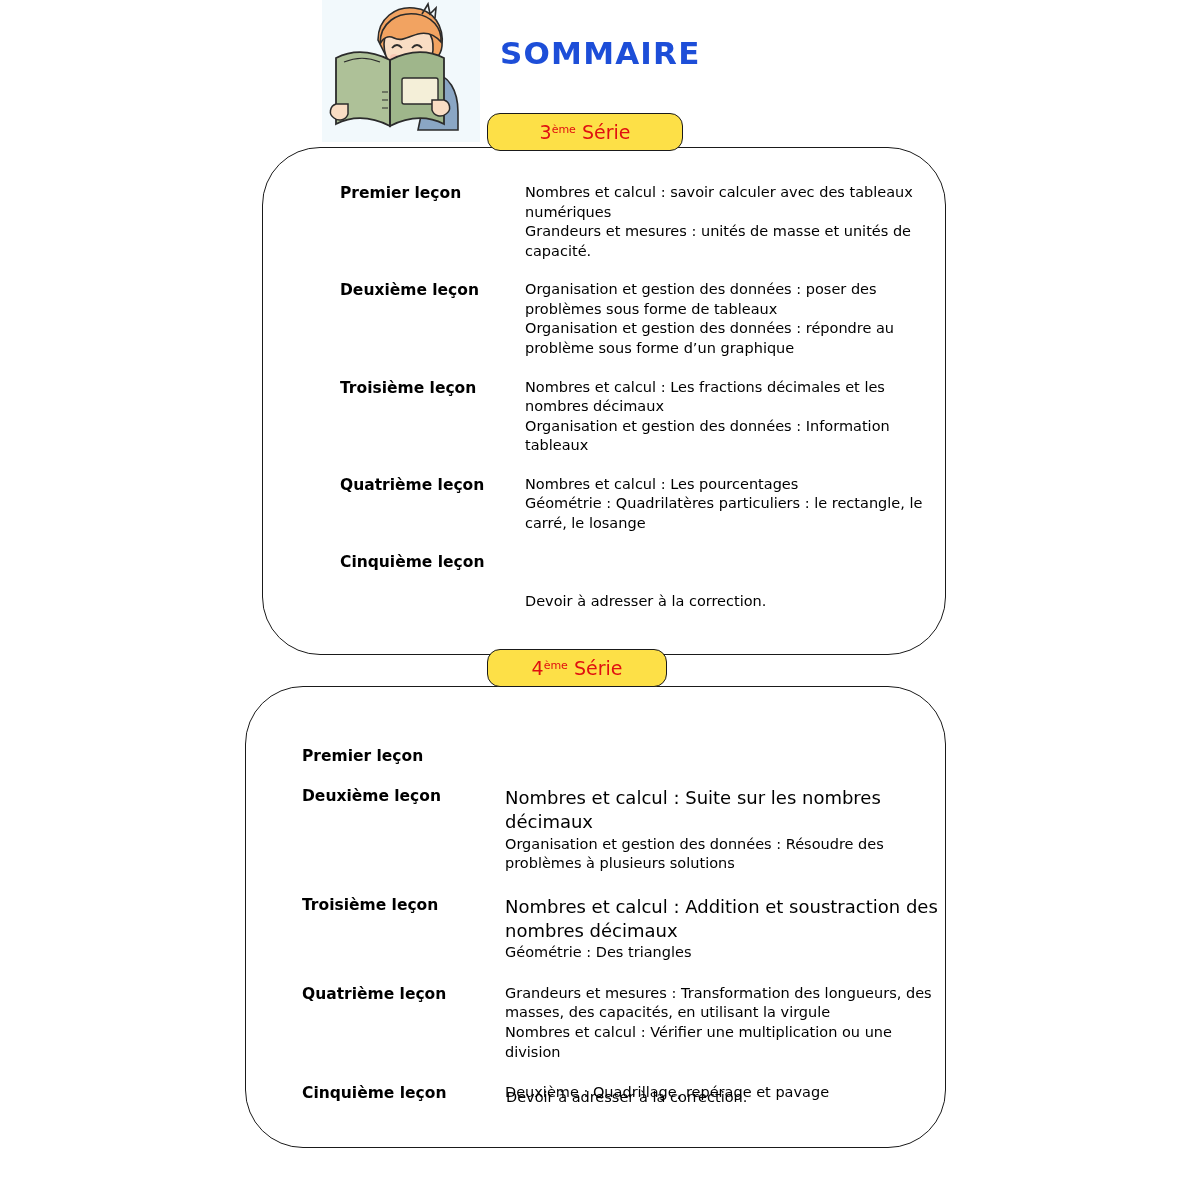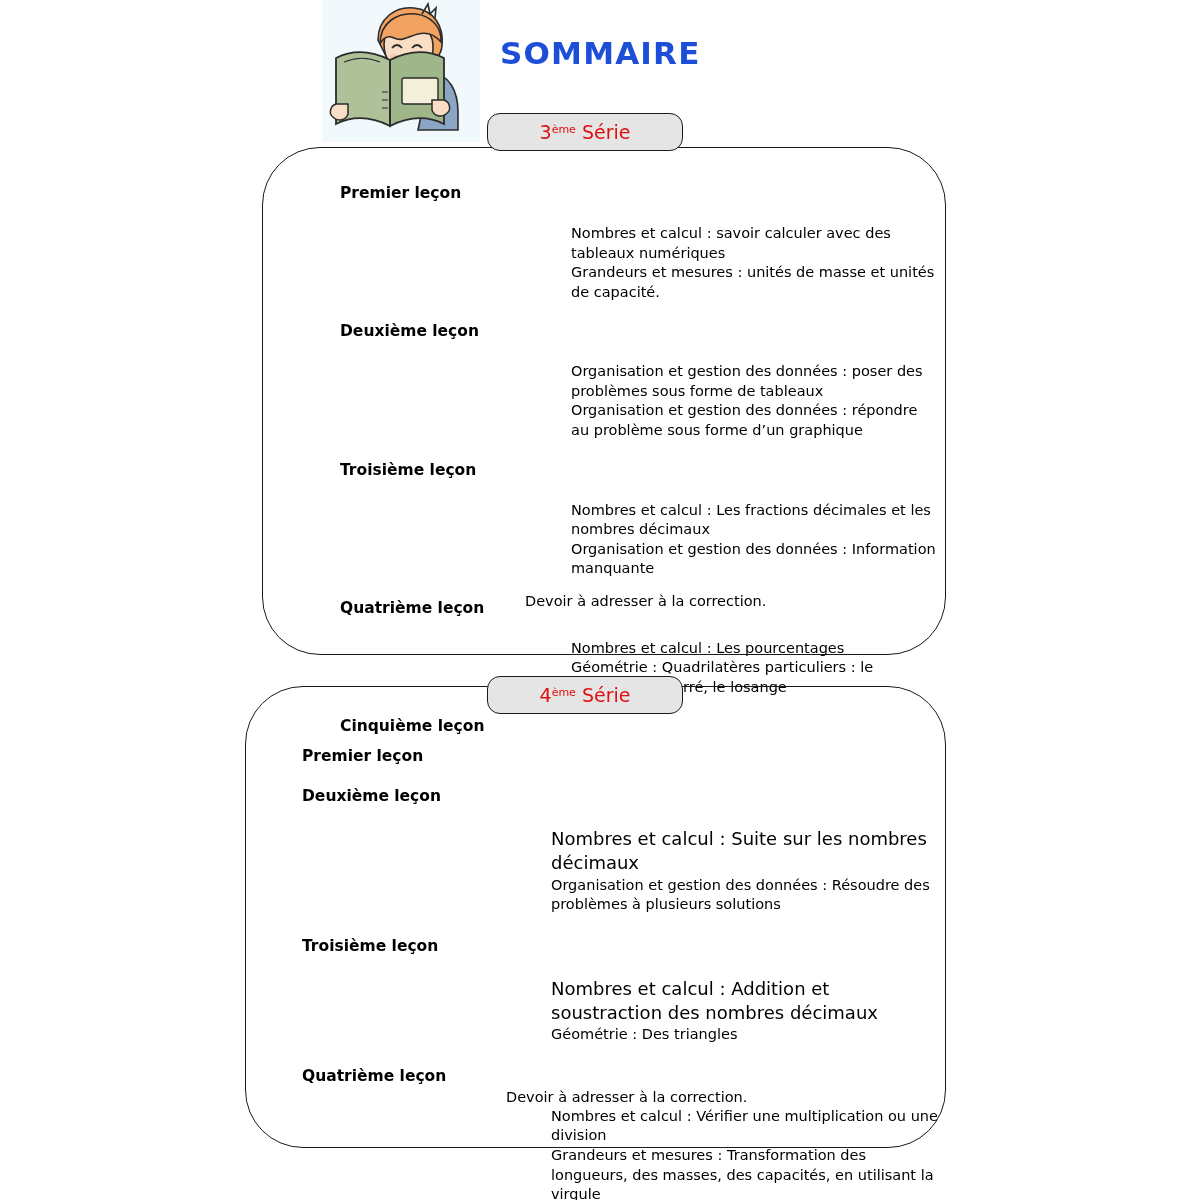--- a/index.html
+++ b/index.html
@@ -56,21 +56,21 @@
     width: 701px;
     height: 462px;
   }
 
   
   .series-tab {
     position: absolute;
     box-sizing: border-box;
     border: 1.8px solid #1a1a1a;
     border-radius: 13px;
-    background: #e5e5e5;
+    background: #fde047;
     text-align: center;
     color: #E01010;
     font-family: "DejaVu Sans", sans-serif;
     font-size: 19px;
     line-height: 36px;
     height: 38px;
     z-index: 5;
   }
   .series-tab sup {
     font-size: 11px;
@@ -79,22 +79,22 @@
     position: relative;
     top: -6px;
   }
   #tab-serie-3 {
     left: 487px;
     top: 113px;
     width: 196px;
   }
   #tab-serie-4 {
     left: 487px;
-    top: 676px;
-    width: 196px;
+    top: 649px;
+    width: 180px;
   }
 
   
   .lessons {
     position: absolute;
     box-sizing: border-box;
   }
   #lessons-serie-3 {
     left: 340px;
     top: 183px;
@@ -102,21 +102,20 @@
   }
   #lessons-serie-4 {
     left: 302px;
     top: 746px;
     width: 640px;
   }
 
   .lesson-row {
     display: flex;
     align-items: flex-start;
-    gap: 46px;
   }
   #lessons-serie-3 .lesson-row { margin-bottom: 19px; }
   #lessons-serie-4 .lesson-row { margin-bottom: 21px; }
 
   .lesson-title {
     flex: 0 0 auto;
     font-family: "DejaVu Sans", sans-serif;
     font-weight: bold;
     font-size: 15.5px;
     color: #000000;
@@ -125,21 +124,20 @@
   }
   #lessons-serie-3 .lesson-title { width: 185px; }
   #lessons-serie-4 .lesson-title { width: 203px; }
 
   .lesson-items {
     flex: 1 1 auto;
     font-family: "DejaVu Sans", sans-serif;
     font-size: 14.5px;
     color: #000000;
     line-height: 1.35;
-    margin-top: 41px;
   }
   .lesson-item { margin: 0; }
   .lesson-item.small { font-size: 18px; }
 
   .closing-note {
     position: absolute;
     font-family: "DejaVu Sans", sans-serif;
     font-size: 14.5px;
     color: #000000;
   }
@@ -208,21 +206,21 @@
     <div class="lesson-items">
       <p class="lesson-item">Organisation et gestion des données : poser des problèmes sous forme de tableaux</p>
       <p class="lesson-item">Organisation et gestion des données : répondre au problème sous forme d’un graphique</p>
     </div>
   </div>
 
   <div class="lesson-row">
     <div class="lesson-title">Troisième leçon</div>
     <div class="lesson-items">
       <p class="lesson-item">Nombres et calcul : Les fractions décimales et les nombres décimaux</p>
-      <p class="lesson-item">Organisation et gestion des données : Information manquante</p>
+      <p class="lesson-item">Organisation et gestion des données : Information tableaux</p>
     </div>
   </div>
 
   <div class="lesson-row">
     <div class="lesson-title">Quatrième leçon</div>
     <div class="lesson-items">
       <p class="lesson-item">Nombres et calcul : Les pourcentages</p>
       <p class="lesson-item">Géométrie : Quadrilatères particuliers : le rectangle, le carré, le losange</p>
     </div>
   </div>
@@ -258,22 +256,22 @@
     <div class="lesson-title">Troisième leçon</div>
     <div class="lesson-items">
       <p class="lesson-item small">Nombres et calcul : Addition et soustraction des nombres décimaux</p>
       <p class="lesson-item">Géométrie : Des triangles</p>
     </div>
   </div>
 
   <div class="lesson-row">
     <div class="lesson-title">Quatrième leçon</div>
     <div class="lesson-items">
+      <p class="lesson-item">Grandeurs et mesures : Transformation des longueurs, des masses, des capacités, en utilisant la virgule</p>
       <p class="lesson-item">Nombres et calcul : Vérifier une multiplication ou une division</p>
-      <p class="lesson-item">Grandeurs et mesures : Transformation des longueurs, des masses, des capacités, en utilisant la virgule</p>
     </div>
   </div>
 
   <div class="lesson-row">
     <div class="lesson-title">Cinquième leçon</div>
     <div class="lesson-items">
       <p class="lesson-item">Deuxième : Quadrillage, repérage et pavage</p>
     </div>
   </div>
 

